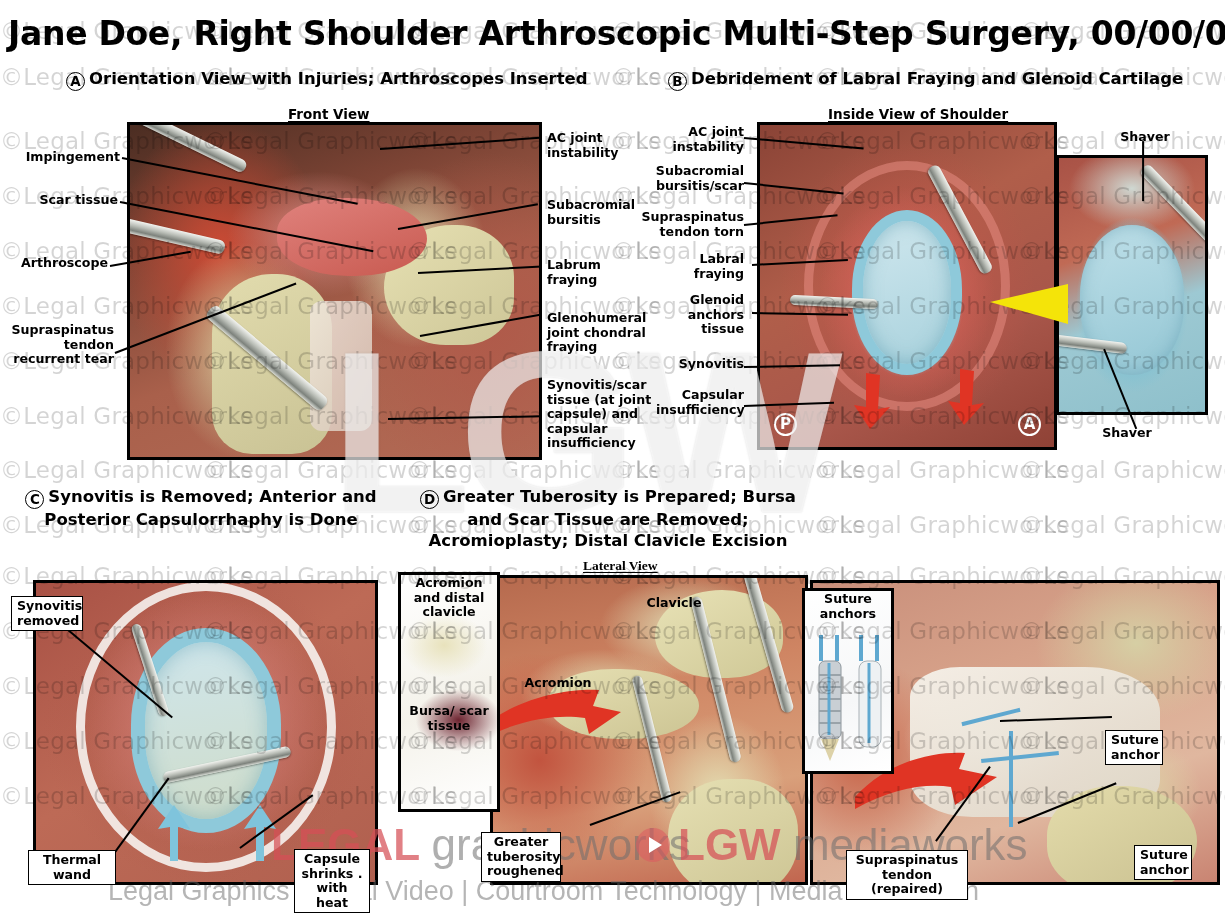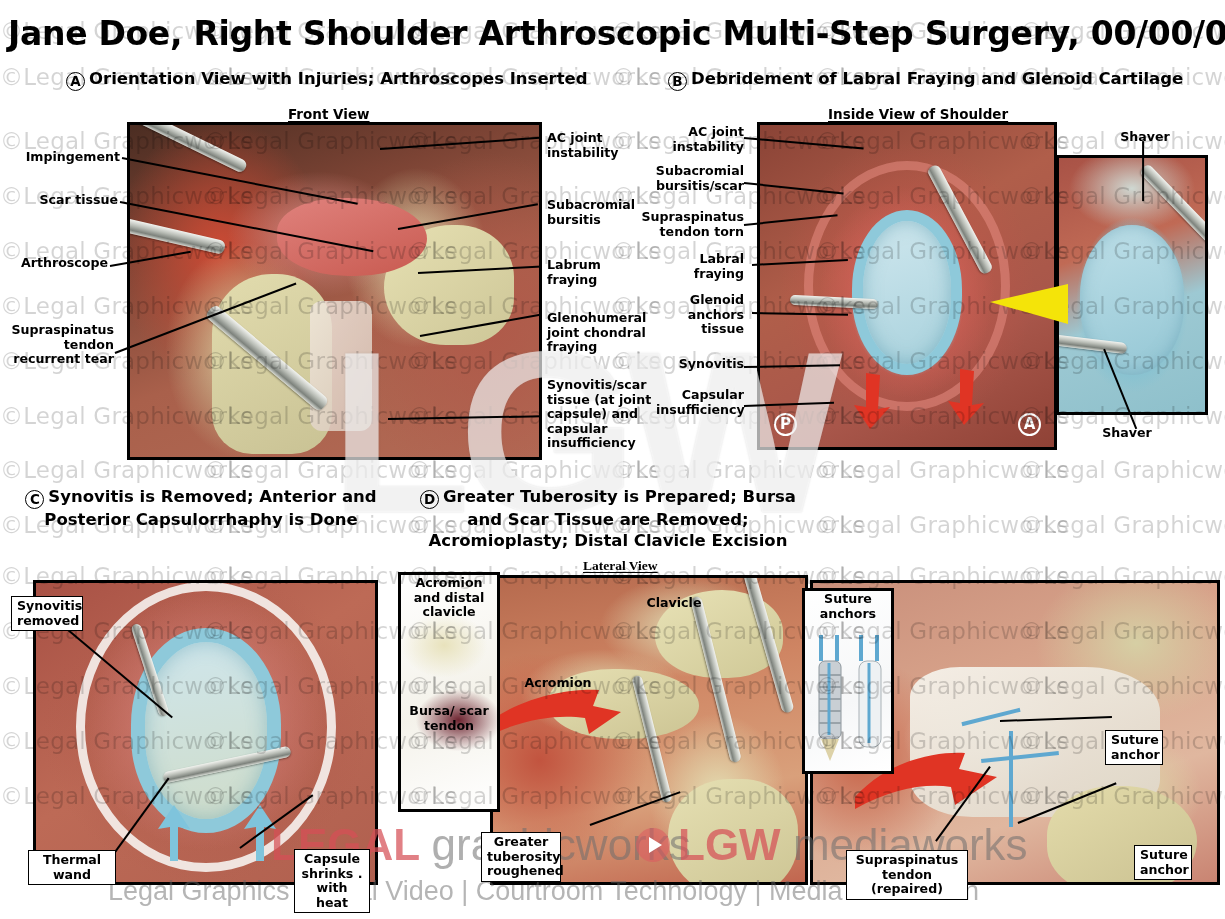--- a/index.html
+++ b/index.html
@@ -360,21 +360,21 @@
   </div>
   <div class="lbl c" style="left:638px; top:596px; width:72px;">Clavicle</div>
   <div class="lbl c" style="left:518px; top:676px; width:80px;">Acromion</div>
   <div class="leader" style="left:590px; top:824px; width:96px; transform:rotate(-20deg);"></div>
   <div class="boxlbl" style="left:481px; top:832px; width:80px;">Greater tuberosity roughened</div>
 
   <div class="inset-frame" style="left:398px; top:572px; width:102px; height:240px; background:#fff;">
     <div class="artBone"></div>
   </div>
   <div class="lbl c" style="left:401px; top:576px; width:96px; z-index:61;">Acromion and distal clavicle</div>
-  <div class="lbl c" style="left:401px; top:704px; width:96px; z-index:61;">Bursa/ scar tendon</div>
+  <div class="lbl c" style="left:401px; top:704px; width:96px; z-index:61;">Bursa/ scar tissue</div>
 
   <div class="frame" style="left:810px; top:580px; width:410px; height:305px;">
     <div class="artE"></div>
     <div style="position:absolute; left:24%; top:28%; width:250px; height:150px; border-radius:20% 30% 25% 25%; background:linear-gradient(155deg,#f6f2ea,#ded5c6); opacity:.95;"></div>
     <div style="position:absolute; left:58%; top:68%; width:150px; height:110px; border-radius:45% 50% 50% 45%; background:linear-gradient(150deg,#e4dcab,#c9c090);"></div>
     <svg style="position:absolute; left:38px; top:160px; width:146px; height:70px;" viewBox="0 0 146 70">
       <path d="M4 54 C40 14 92 8 114 10 L108 26 L146 34 L104 62 L100 44 C74 40 40 46 4 66 Z" fill="#e03424"></path>
     </svg>
     
     <g></g>

